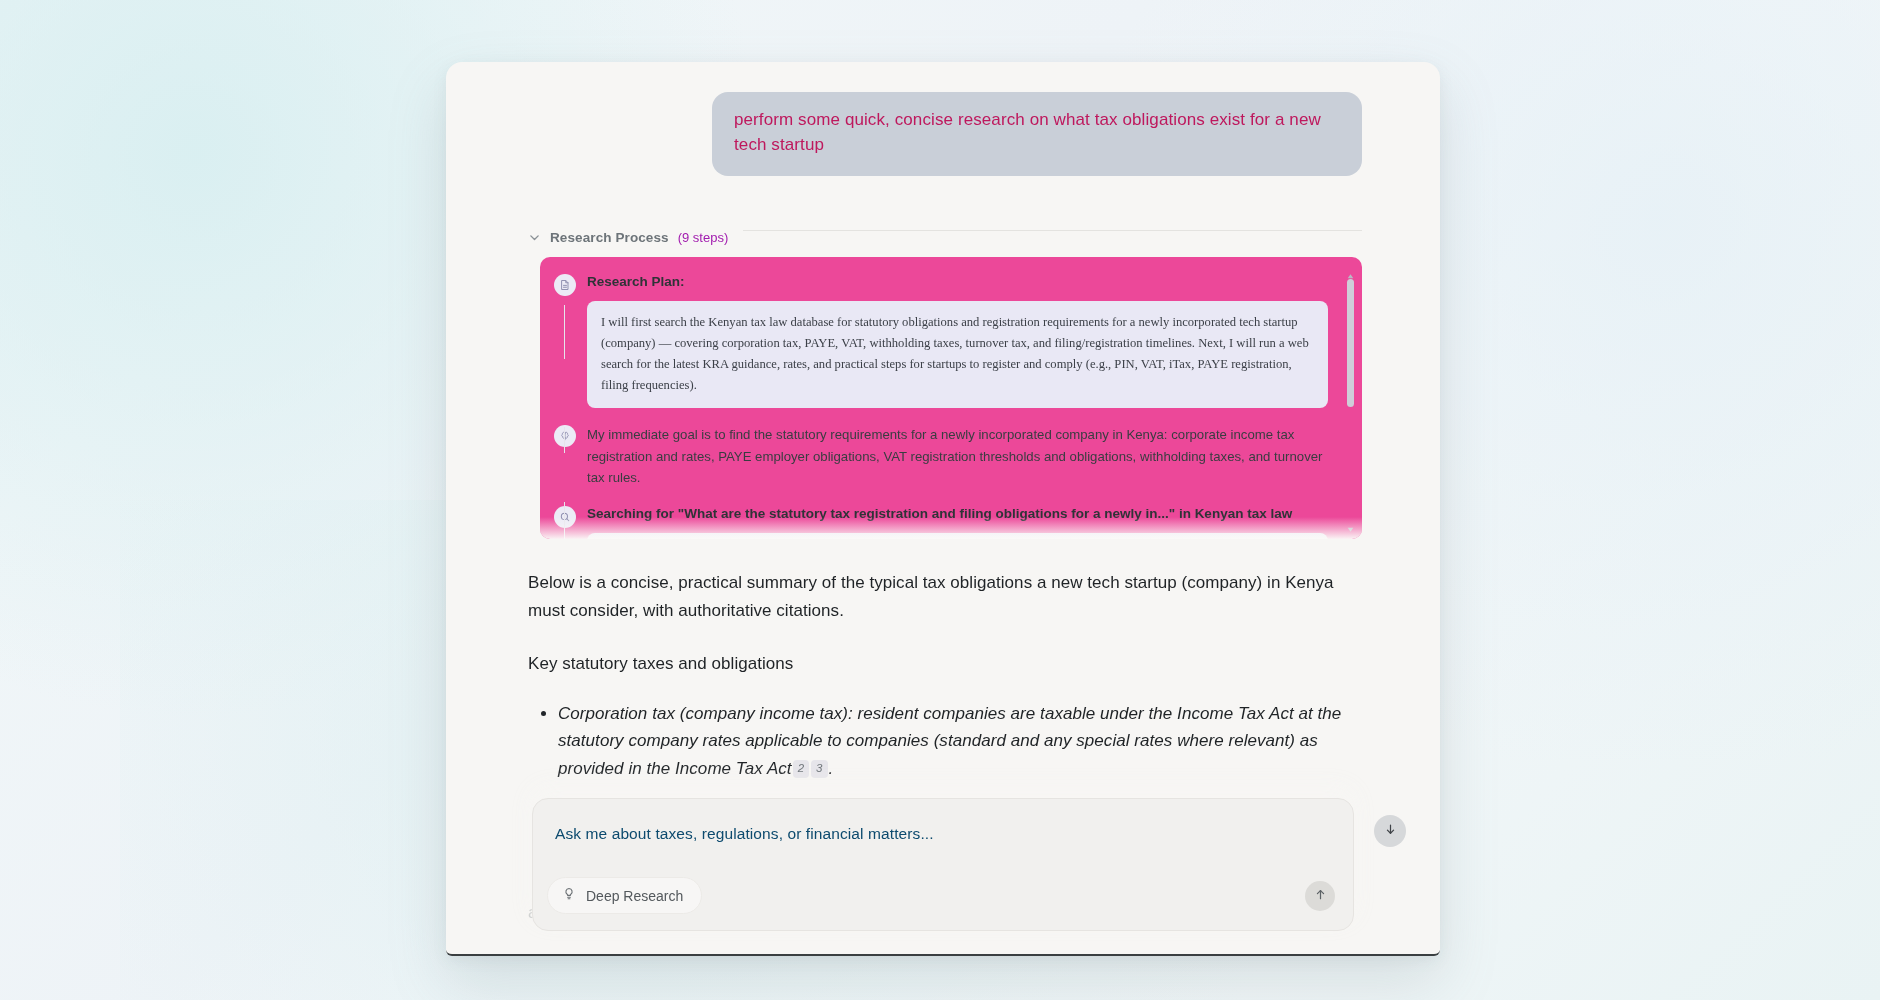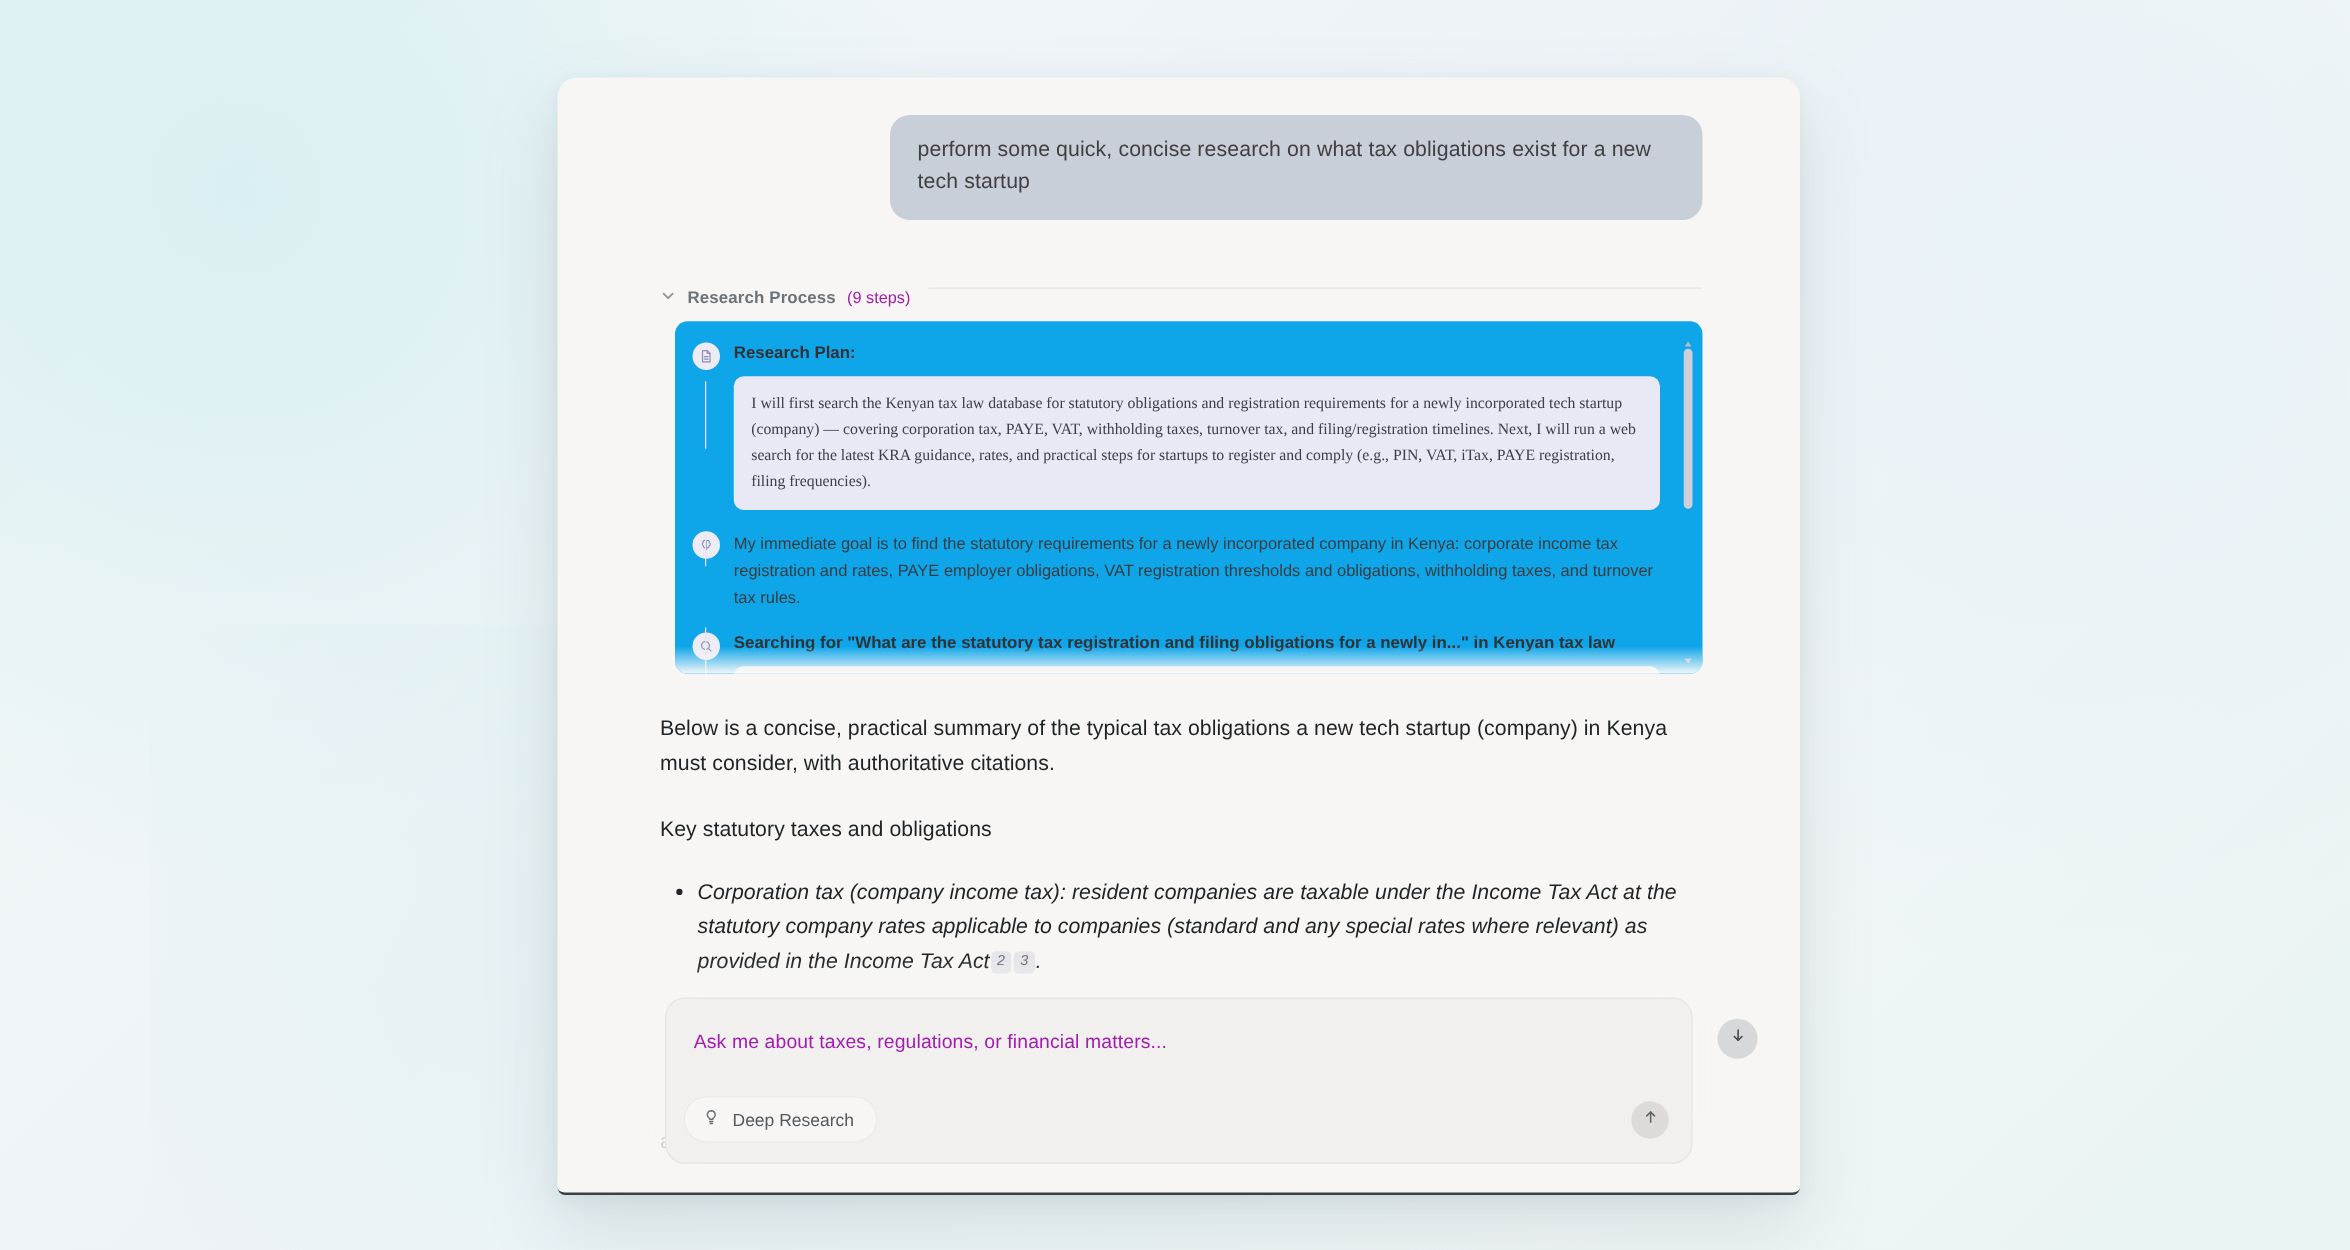--- a/index.html
+++ b/index.html
@@ -59,21 +59,21 @@
   }
 
   
   .user-row {
     display: flex;
     justify-content: flex-end;
     padding-top: 8px;
   }
   .user-bubble {
     background: #c9cfd8;
-    color: #404040;
+    color: #be185d;
     border-radius: 16px;
     padding: 16px 22px 18px 22px;
     max-width: 650px;
     font-size: 17px;
     line-height: 1.47;
     letter-spacing: .1px;
   }
 
   
   .research-block {
@@ -104,21 +104,21 @@
     flex: 1 1 auto;
     height: 1px;
     background: #e4e3e0;
     margin-left: 6px;
   }
 
   .research-panel {
     position: relative;
     margin-top: 12px;
     margin-left: 16px;
-    background: #0ea5e9;
+    background: #ec4899;
     border-radius: 10px;
     height: 282px;
     overflow: hidden;
     padding: 14px 34px 10px 14px;
   }
   .research-panel::after {
     content: "";
     position: absolute;
     left: 0; right: 0; bottom: 0;
     height: 22px;
@@ -287,21 +287,21 @@
   .composer {
     background: #f1f0ee;
     border: 1px solid #e6e4e1;
     border-radius: 16px;
     box-shadow: 0 -10px 22px rgba(247,246,244,.9);
     overflow: hidden;
   }
   .composer-input {
     padding: 26px 22px 24px 22px;
     font-size: 15.5px;
-    color: #a21caf;
+    color: #0c4a6e;
     letter-spacing: .1px;
   }
   .composer-bar {
     display: flex;
     align-items: center;
     justify-content: space-between;
     padding: 10px 14px 16px 14px;
   }
   .deep-pill {
     display: inline-flex;

